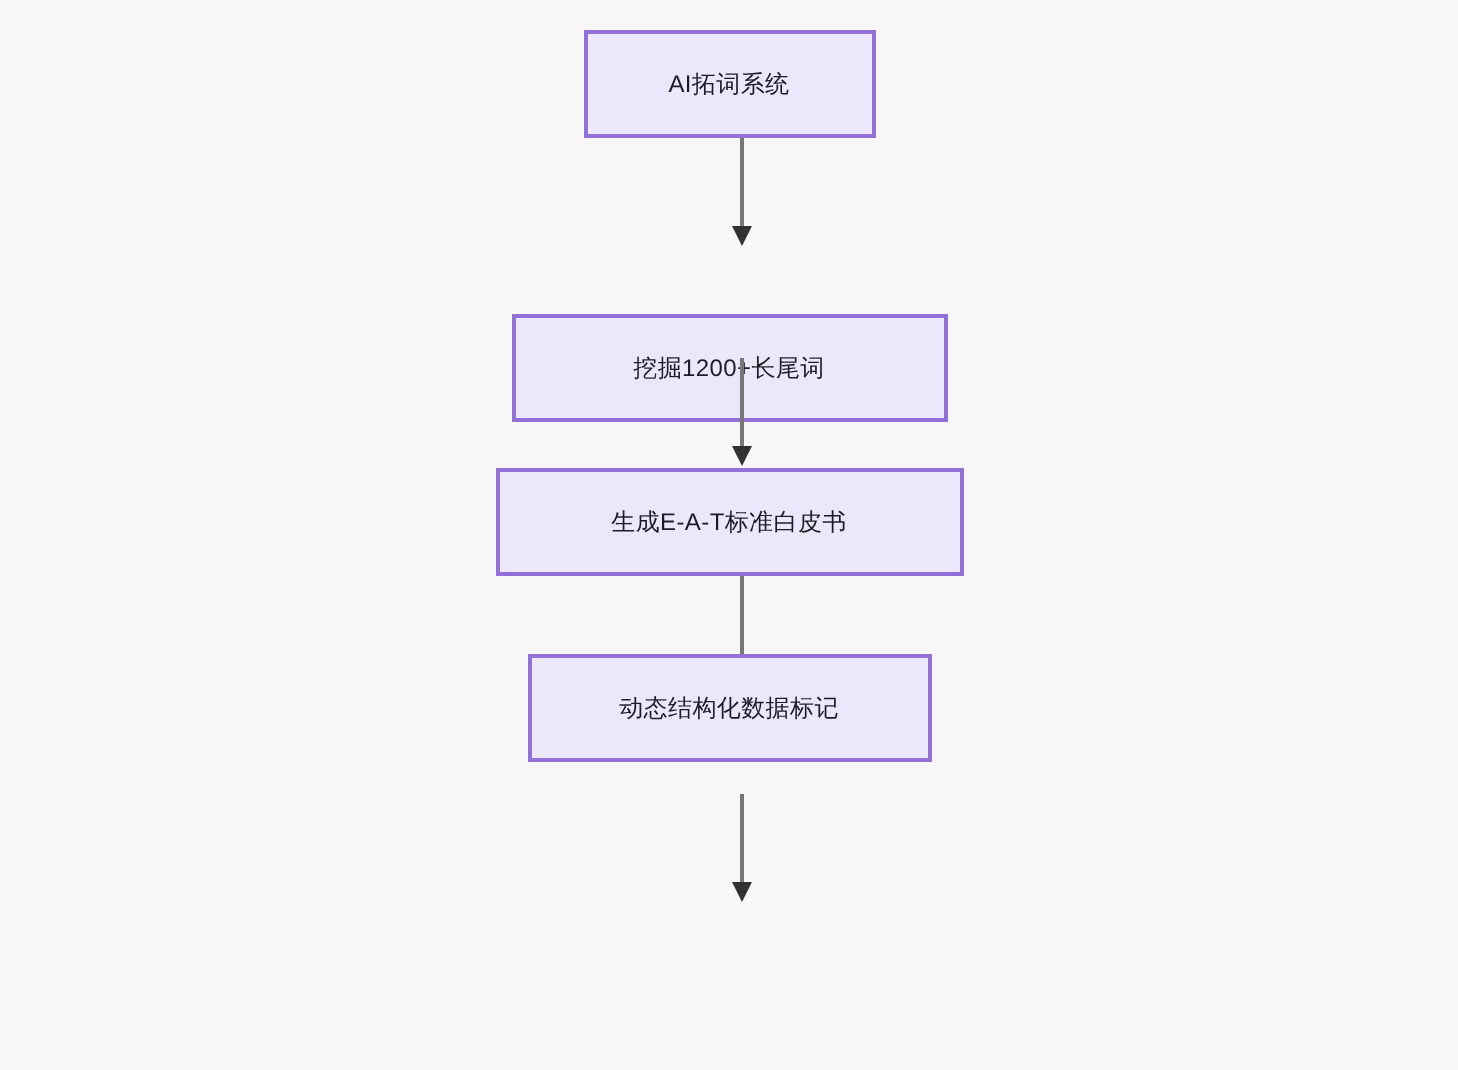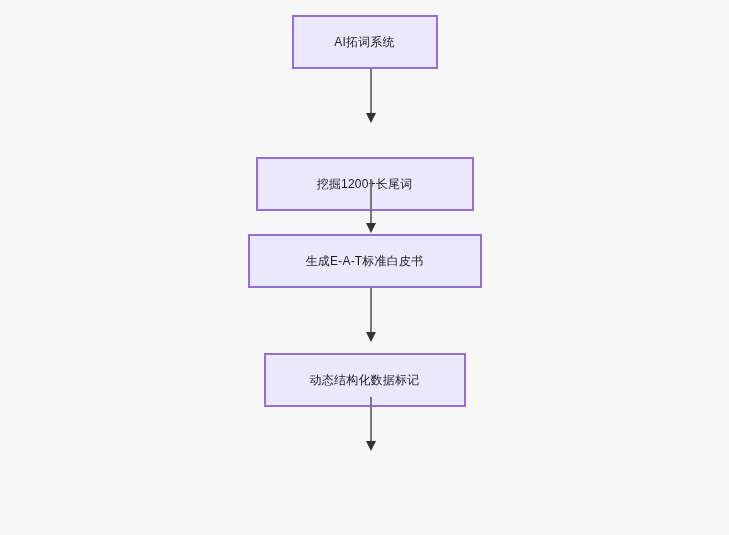--- a/index.html
+++ b/index.html
@@ -41,21 +41,21 @@
     color: #1f1a24;
     letter-spacing: 0.2px;
     white-space: nowrap;
     text-align: center;
   }
 
   
   .node-1 { width: 146px; top: 15px;  }
   .node-2 { width: 218px; top: 125px; margin-top: 32px; }
   .node-3 { width: 234px; top: 234px; align-items: center; }
-  .node-4 { width: 202px; top: 353px; }
+  .node-4 { width: 202px; top: 327px; }
   .node-5 { width: 236px; top: 452px; }
 
   
   .flow-edge {
     position: absolute;
     left: 371px;
     width: 0;
     height: 55px;
   }
   .flow-edge .edge-line {

